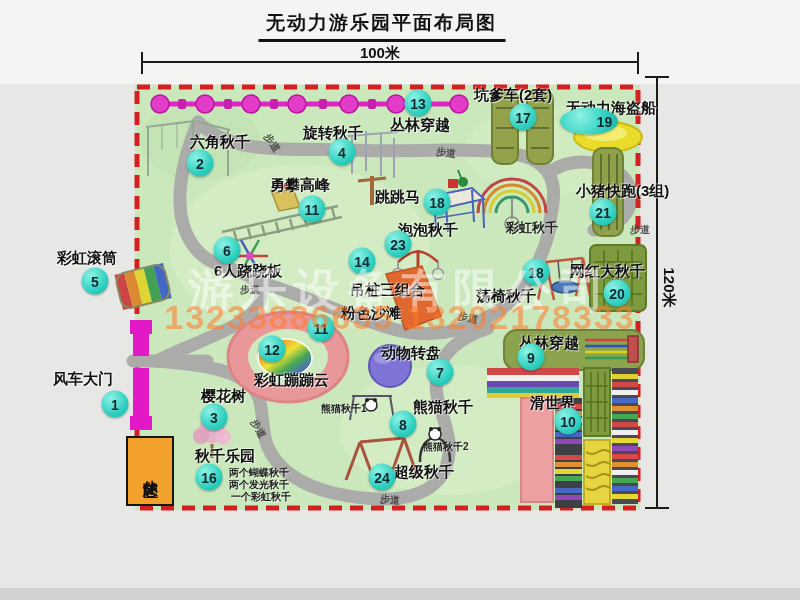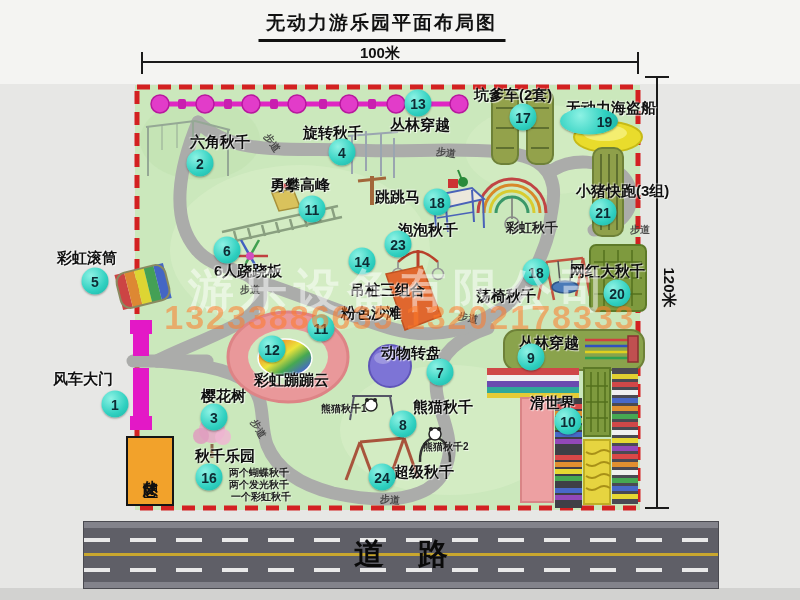--- a/index.html
+++ b/index.html
@@ -475,19 +475,13 @@
       <div class="path-label" style="left: 458px; top: 311px; transform: rotate(12deg);">步道</div>
       <div class="path-label" style="left: 248px; top: 422px; transform: rotate(60deg);">步道</div>
       <div class="path-label" style="left: 380px; top: 493px; transform: rotate(5deg);">步道</div>
     </div>
 
   <div id="watermark">
     <div id="wm-company">游乐设备有限公司</div>
     <div id="wm-phones">13233886635 13202178333</div>
   </div>
 
-  <div id="road">
-    <div class="lane-dash top"></div>
-    <div id="lane-center"></div>
-    <div class="lane-dash bot"></div>
-    <div id="road-label">道路</div>
-  </div>
 </div>
 
 </body></html>

